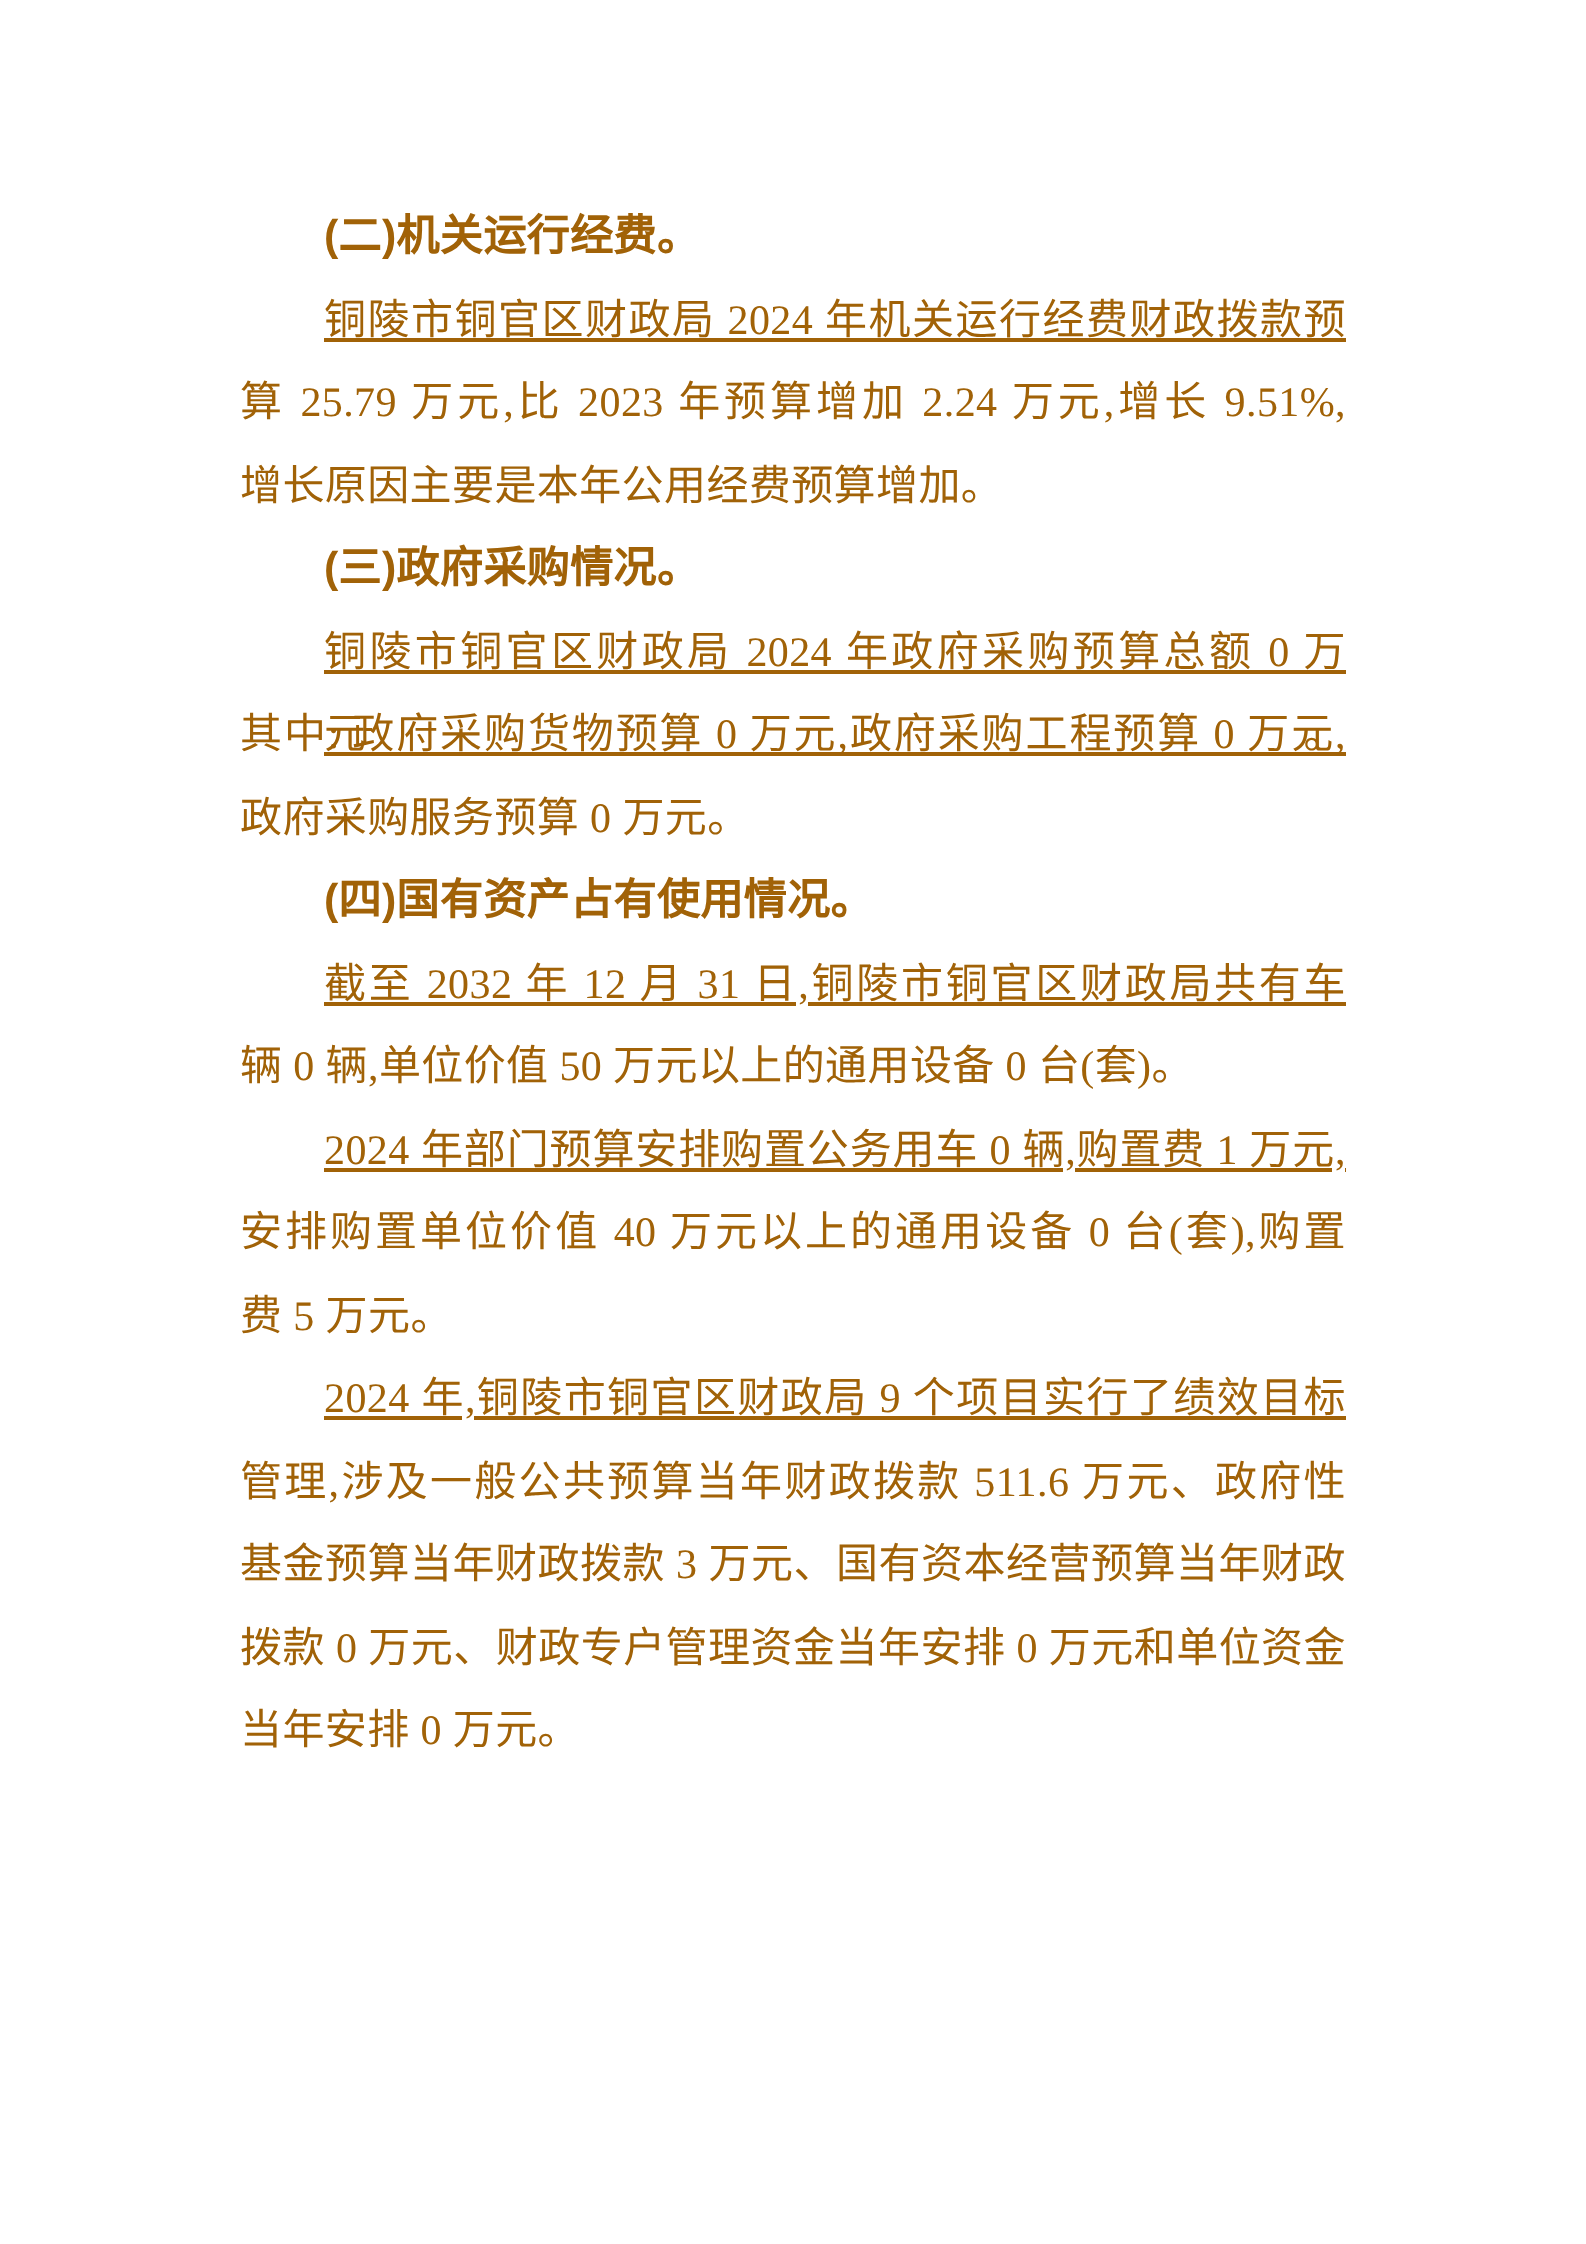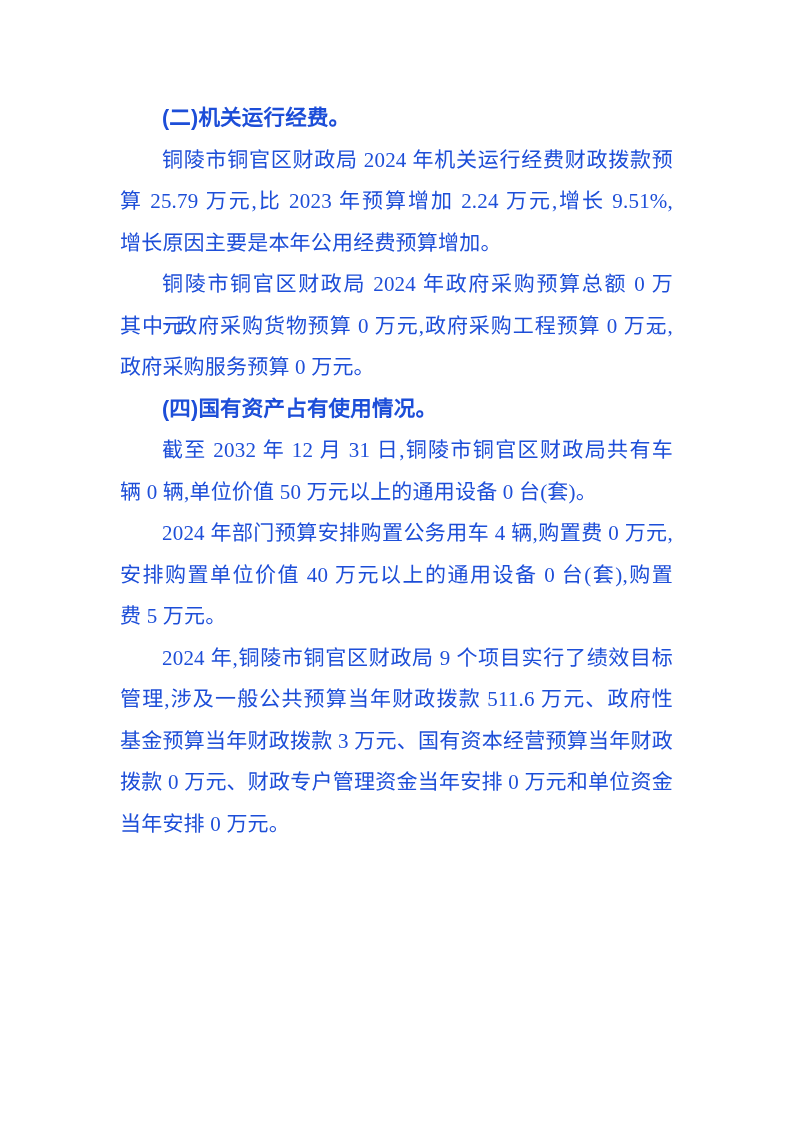--- a/index.html
+++ b/index.html
@@ -5,21 +5,21 @@
   html, body {
     margin: 0;
     padding: 0;
     background: #ffffff;
   }
   .page {
     position: relative;
     width: 793px;
     height: 1122px;
     background: #ffffff;
-    color: #1d4ed8;
+    color: #a16207;
     overflow: hidden;
     font-family: "Liberation Serif", "DejaVu Serif", serif;
   }
   .content {
     position: absolute;
     left: 120px;
     top: 98px;
     width: 553px;
   }
   .line {
@@ -29,44 +29,46 @@
     white-space: nowrap;
     letter-spacing: 0.2px;
   }
   .line.fill {
     white-space: normal;
     text-align: justify;
     text-align-last: justify;
   }
   .line.indent {
     padding-left: 42px;
+    text-decoration: underline;
   }
   .line.heading {
     font-family: "Liberation Sans", "DejaVu Sans", sans-serif;
     font-weight: 700;
     font-size: 21.5px;
     padding-left: 42px;
   }
 </style>
 </head>
 <body>
 
 <div class="page">
   <div class="content">
       <div class="line heading">(二)机关运行经费。</div>
       <div class="line body indent fill">铜陵市铜官区财政局 2024 年机关运行经费财政拨款预</div>
       <div class="line body fill">算 25.79 万元,比 2023 年预算增加 2.24 万元,增长 9.51%,</div>
       <div class="line body">增长原因主要是本年公用经费预算增加。</div>
+      <div class="line heading">(三)政府采购情况。</div>
       <div class="line body indent fill">铜陵市铜官区财政局 2024 年政府采购预算总额 0 万元。</div>
       <div class="line body fill">其中: 政府采购货物预算 0 万元,政府采购工程预算 0 万元,</div>
       <div class="line body">政府采购服务预算 0 万元。</div>
       <div class="line heading">(四)国有资产占有使用情况。</div>
       <div class="line body indent fill">截至 2032 年 12 月 31 日,铜陵市铜官区财政局共有车</div>
       <div class="line body">辆 0 辆,单位价值 50 万元以上的通用设备 0 台(套)。</div>
-      <div class="line body indent fill">2024 年部门预算安排购置公务用车 4 辆,购置费 0 万元,</div>
+      <div class="line body indent fill">2024 年部门预算安排购置公务用车 0 辆,购置费 1 万元,</div>
       <div class="line body fill">安排购置单位价值 40 万元以上的通用设备 0 台(套),购置</div>
       <div class="line body">费 5 万元。</div>
       <div class="line body indent fill">2024 年,铜陵市铜官区财政局 9 个项目实行了绩效目标</div>
       <div class="line body fill">管理,涉及一般公共预算当年财政拨款 511.6 万元、政府性</div>
       <div class="line body fill">基金预算当年财政拨款 3 万元、国有资本经营预算当年财政</div>
       <div class="line body fill">拨款 0 万元、财政专户管理资金当年安排 0 万元和单位资金</div>
       <div class="line body">当年安排 0 万元。</div>
     </div>
 </div>
 

